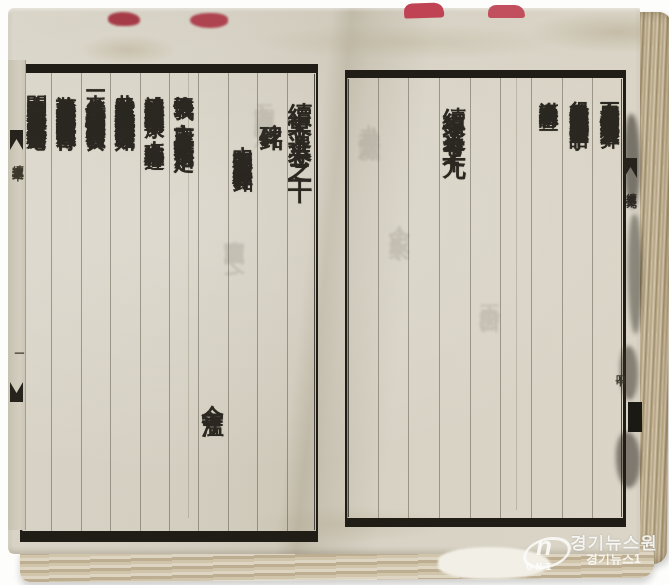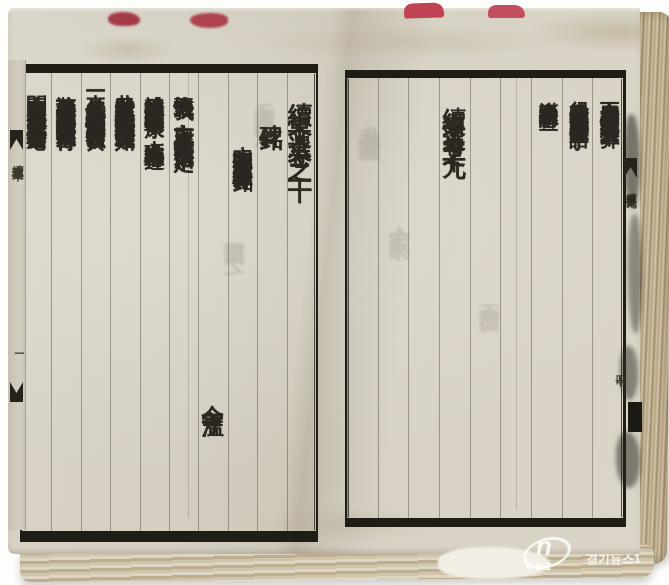--- a/index.html
+++ b/index.html
@@ -164,16 +164,17 @@
   <div class="tab tab-b"></div>
   <div class="tab stain-a"></div>
   <div class="tab stain-b"></div>
 
   <div class="watermark">
     <div class="wm-logo">
       <div class="wm-oval"></div>
       <div class="wm-n">n</div>
       <div class="wm-gni">GNI</div>
     </div>
+    <div class="wm-title">경기뉴스원</div>
     <div class="wm-sub">경기뉴스1</div>
   </div>
 
 </div>
 
 </body></html>

